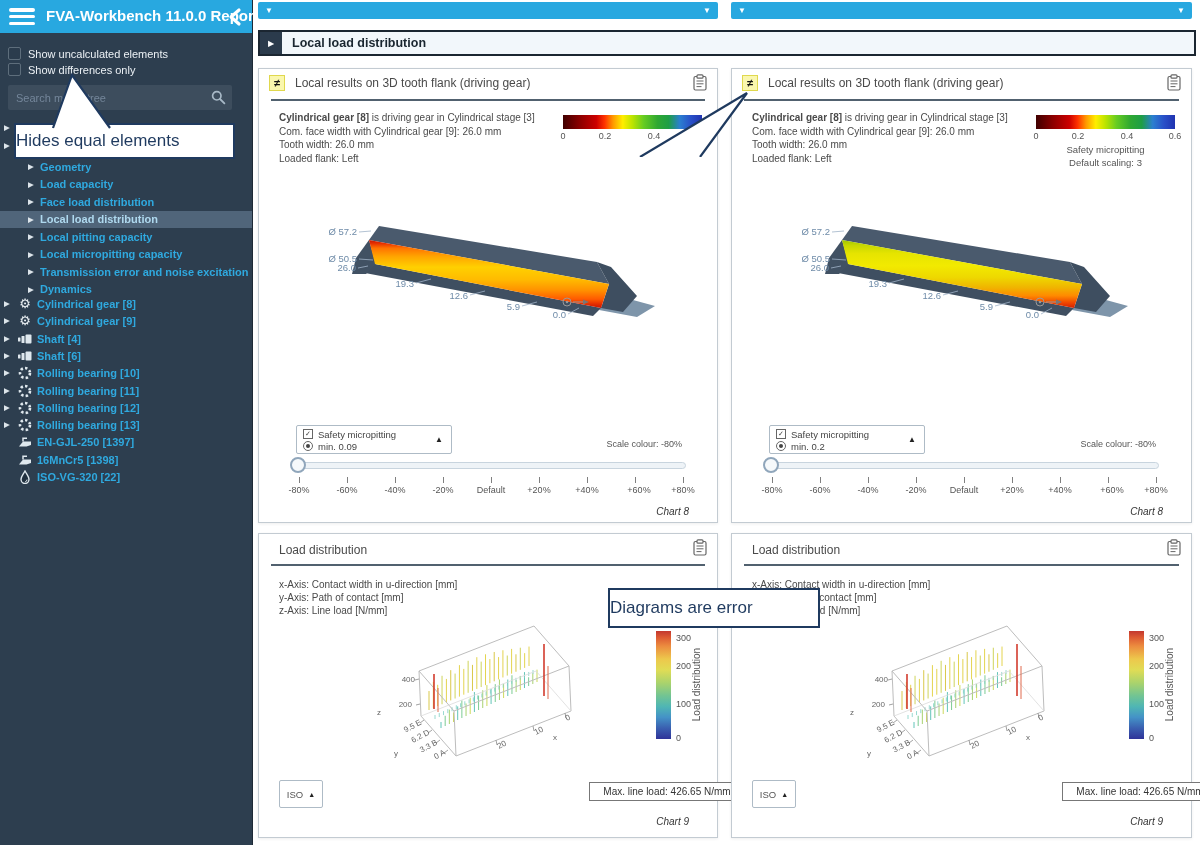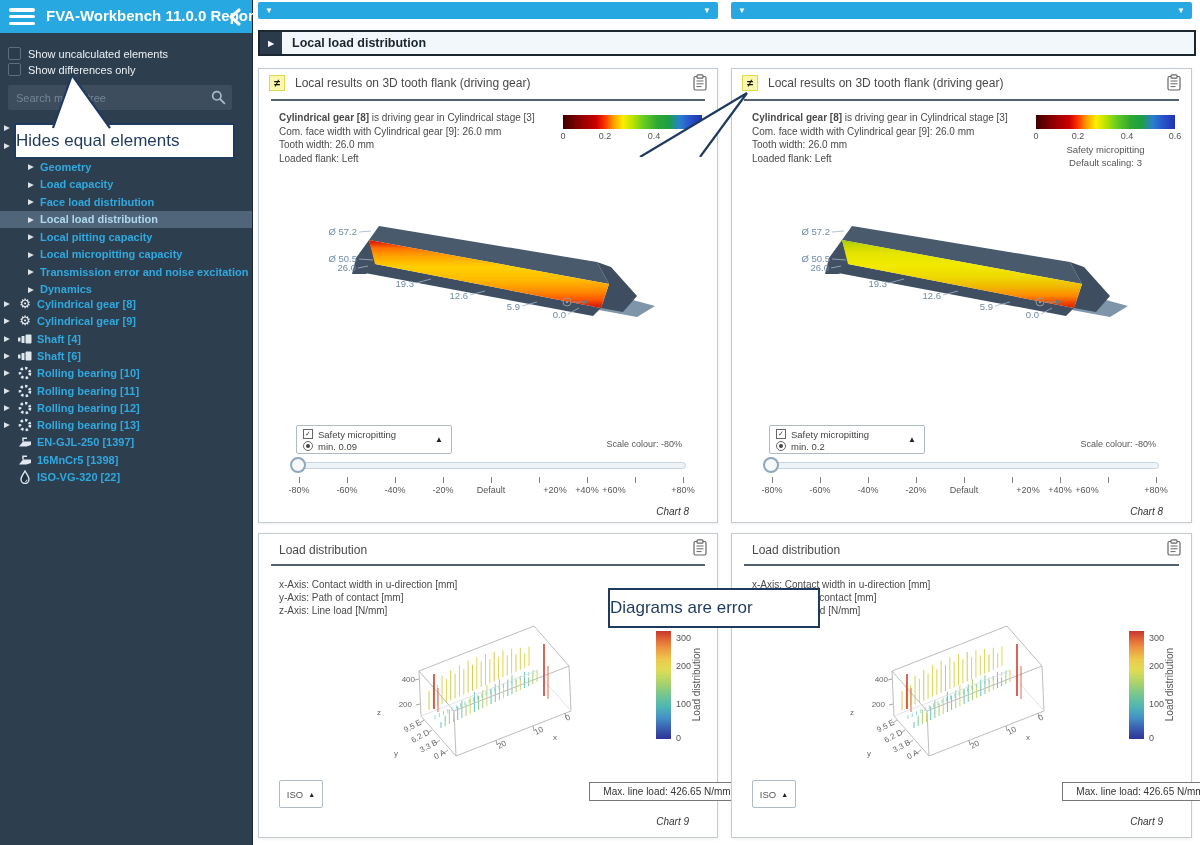--- a/index.html
+++ b/index.html
@@ -55,21 +55,21 @@
   .smdd .up{position:absolute;right:8px;top:9px;font-size:8px;color:#222;}
   .cbx{display:inline-block;width:8px;height:8px;border:1px solid #666;font-size:7px;line-height:8px;text-align:center;color:#444;margin-right:5px;flex:none;}
   .rdo{display:inline-block;width:8px;height:8px;border:1px solid #666;border-radius:50%;position:relative;margin-right:5px;flex:none;}
   .rdo::after{content:"";position:absolute;left:2px;top:2px;width:4px;height:4px;border-radius:50%;background:#444;}
   .scalenote{position:absolute;right:35px;top:370px;font-size:9px;color:#555;}
   .strack{position:absolute;left:37px;top:393px;width:390px;height:7px;background:#EEF3F7;border:1px solid #C8D4DE;border-radius:4px;box-sizing:border-box;cursor:pointer;}
   .shandle{position:absolute;left:31px;top:388px;width:16px;height:16px;border-radius:50%;background:#F6F9FB;border:2px solid #90A6BB;box-sizing:border-box;cursor:pointer;}
   .tkm{position:absolute;top:408px;width:1px;height:6px;background:#808080;}
   .tkl{position:absolute;top:416px;width:48px;text-align:center;font-size:9px;color:#555;}
   .tk-0{left:40px}.tk-1{left:88px}.tk-2{left:136px}.tk-3{left:184px}.tk-4{left:232px}.tk-5{left:280px}.tk-6{left:328px}.tk-7{left:376px}.tk-8{left:424px}
-  .tl-0{left:16px}.tl-1{left:64px}.tl-2{left:112px}.tl-3{left:160px}.tl-4{left:208px}.tl-5{left:272px}.tl-6{left:304px}.tl-7{left:331px}.tl-8{left:400px}
+  .tl-0{left:16px}.tl-1{left:64px}.tl-2{left:112px}.tl-3{left:160px}.tl-4{left:208px}.tl-5{left:256px}.tl-6{left:304px}.tl-7{left:356px}.tl-8{left:400px}
   .chartnum{position:absolute;right:28px;font-size:10px;font-style:italic;color:#333;}
 
   
   .axlines{position:absolute;left:20px;top:44px;font-size:10px;color:#4A4A4A;line-height:13px;}
   .surf{position:absolute;left:32px;top:82px;width:400px;height:160px;}
   .surf text{fill:#666;font-size:8px;font-family:"Liberation Sans",sans-serif;}
   .vbar{position:absolute;left:397px;top:97px;width:15px;height:108px;background:linear-gradient(180deg,#C3372F 0%,#DD5B33 6%,#EC8C3F 14%,#EDC84C 26%,#E0DC55 36%,#AAD36C 48%,#72C493 60%,#4FB6B4 70%,#4492C7 80%,#3A5FB0 90%,#2F3399 100%);}
   .vtick{position:absolute;left:417px;font-size:9px;color:#555;}
   .vlabel{position:absolute;left:382px;top:145px;width:110px;transform:rotate(-90deg);font-size:10px;color:#555;text-align:center;}
   .isobtn{position:absolute;left:20px;top:246px;width:42px;height:26px;border:1px solid #AEBBC6;border-radius:2px;background:#fff;font-size:9.5px;color:#555;display:flex;align-items:center;justify-content:center;gap:5px;cursor:pointer;}

